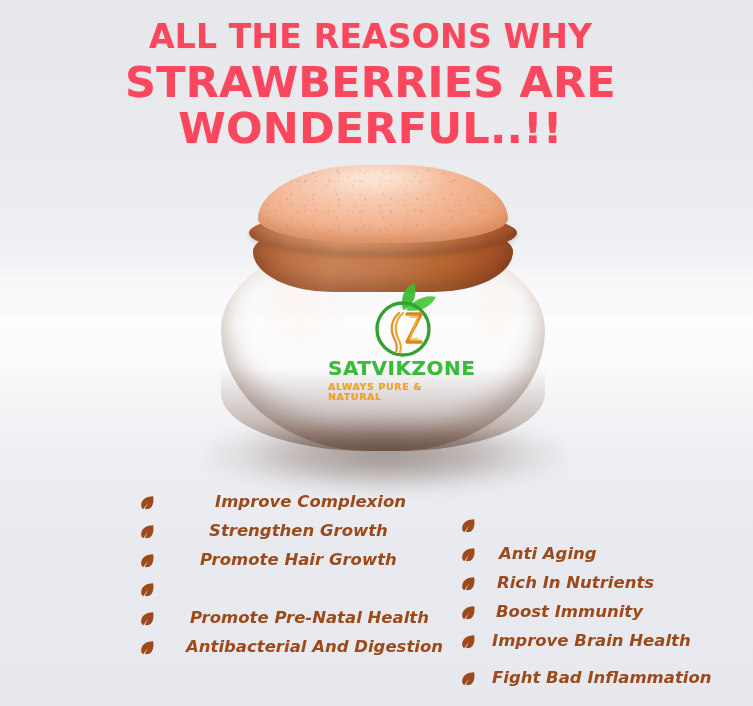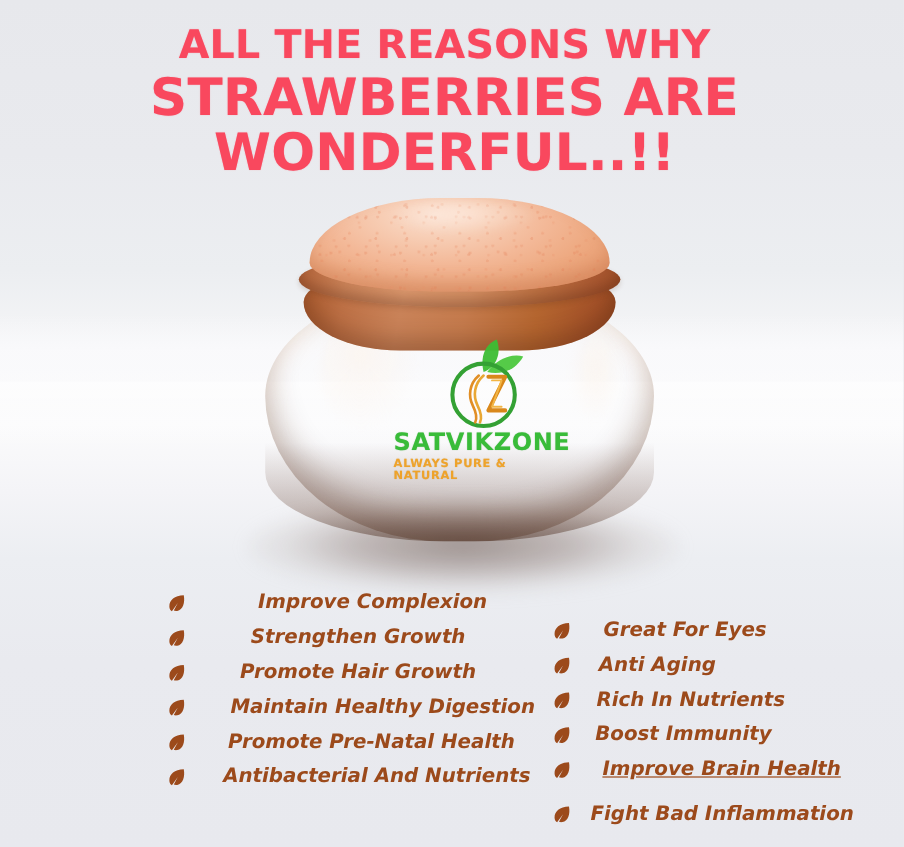--- a/index.html
+++ b/index.html
@@ -249,21 +249,21 @@
   .col-left .benefit.i3 .txt { margin-left:8px; }
   .col-left .benefit.i4 .txt { margin-left:12px; }
   .col-left .benefit.i5 .txt { margin-left:6px; }
   .col-left .benefit.i6 .txt { margin-left:2px; }
 
   .col-right .benefit .txt { margin-left:10px; }
   .col-right .benefit.r0 .txt { margin-left:18px; }
   .col-right .benefit.r1 .txt { margin-left:14px; }
   .col-right .benefit.r2 .txt { margin-left:12px; }
   .col-right .benefit.r3 .txt { margin-left:11px; }
-  .col-right .benefit.r4 .txt { margin-left:17px;text-decoration:underline; }
+  .col-right .benefit.r4 .txt { margin-left:7px; }
   .col-right .benefit.r5 { margin-top:8px; }
   .col-right .benefit.r5 .txt { margin-left:7px; }
 </style>
 </head>
 <body>
 
 <div id="canvas">
 
   <div class="horizon"></div>
   <div class="horizon2"></div>
@@ -330,47 +330,45 @@
         <svg class="leaf-icon" viewBox="0 0 24 24" aria-hidden="true">
           <path d="M20 3 C9 3 3 9 3 16 C3 18.6 4.2 20.6 6 21.6 L13 12 L8.2 20.9 C9.4 21.4 10.8 21.6 12.3 21.3 C19 20 21.6 12.3 20 3 Z" fill="#9c4a1b"></path>
         </svg>
         <span class="txt">Promote Hair Growth</span>
       </div>
 
       <div class="benefit i3">
         <svg class="leaf-icon" viewBox="0 0 24 24" aria-hidden="true">
           <path d="M20 3 C9 3 3 9 3 16 C3 18.6 4.2 20.6 6 21.6 L13 12 L8.2 20.9 C9.4 21.4 10.8 21.6 12.3 21.3 C19 20 21.6 12.3 20 3 Z" fill="#9c4a1b"></path>
         </svg>
-        <span class="txt">Maintain Healthy Digestion</span>
       </div>
 
 
       <div class="benefit i5">
         <svg class="leaf-icon" viewBox="0 0 24 24" aria-hidden="true">
           <path d="M20 3 C9 3 3 9 3 16 C3 18.6 4.2 20.6 6 21.6 L13 12 L8.2 20.9 C9.4 21.4 10.8 21.6 12.3 21.3 C19 20 21.6 12.3 20 3 Z" fill="#9c4a1b"></path>
         </svg>
         <span class="txt">Promote Pre-Natal Health</span>
       </div>
 
       <div class="benefit i6">
         <svg class="leaf-icon" viewBox="0 0 24 24" aria-hidden="true">
           <path d="M20 3 C9 3 3 9 3 16 C3 18.6 4.2 20.6 6 21.6 L13 12 L8.2 20.9 C9.4 21.4 10.8 21.6 12.3 21.3 C19 20 21.6 12.3 20 3 Z" fill="#9c4a1b"></path>
         </svg>
-        <span class="txt">Antibacterial And Nutrients</span>
+        <span class="txt">Antibacterial And Digestion</span>
       </div>
 
     </div>
 
     <div class="col col-right">
 
       <div class="benefit r0">
         <svg class="leaf-icon" viewBox="0 0 24 24" aria-hidden="true">
           <path d="M20 3 C9 3 3 9 3 16 C3 18.6 4.2 20.6 6 21.6 L13 12 L8.2 20.9 C9.4 21.4 10.8 21.6 12.3 21.3 C19 20 21.6 12.3 20 3 Z" fill="#9c4a1b"></path>
         </svg>
-        <span class="txt">Great For Eyes</span>
       </div>
 
       <div class="benefit r1">
         <svg class="leaf-icon" viewBox="0 0 24 24" aria-hidden="true">
           <path d="M20 3 C9 3 3 9 3 16 C3 18.6 4.2 20.6 6 21.6 L13 12 L8.2 20.9 C9.4 21.4 10.8 21.6 12.3 21.3 C19 20 21.6 12.3 20 3 Z" fill="#9c4a1b"></path>
         </svg>
         <span class="txt">Anti Aging</span>
       </div>
 
       <div class="benefit r2">

